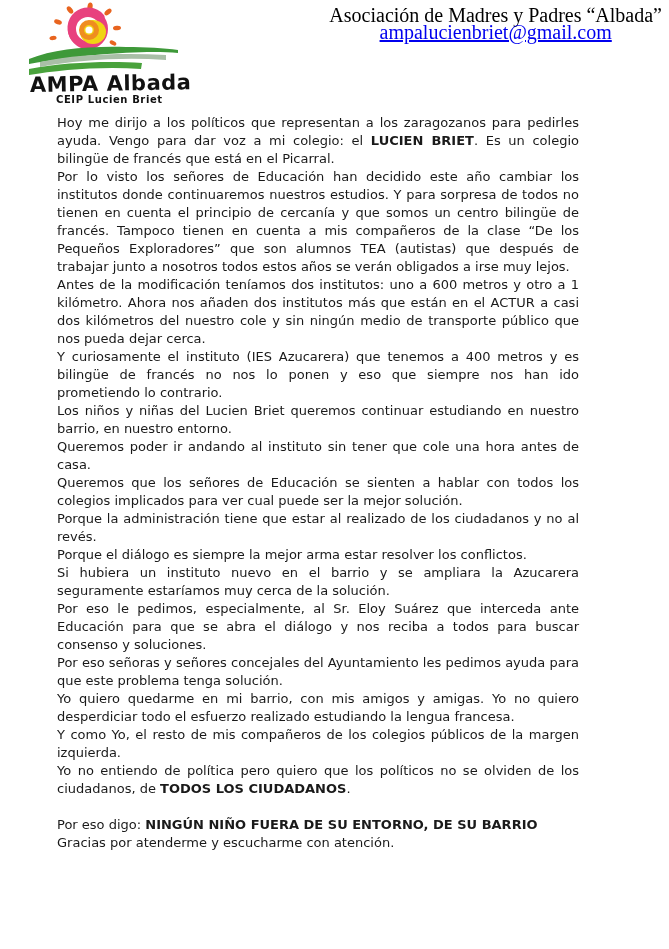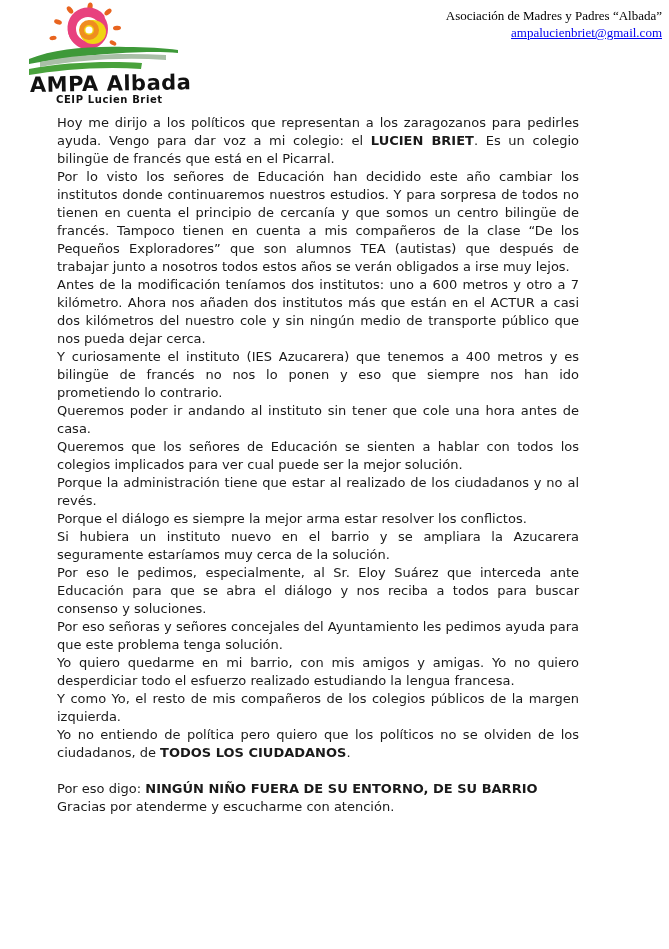--- a/index.html
+++ b/index.html
@@ -16,23 +16,23 @@
   
   .header {
     display: flex;
     justify-content: space-between;
     align-items: flex-start;
     padding: 2px 7px 0 26px;
     height: 106px;
   }
   .logo-svg { display: block; }
   .org-block {
-    text-align: right;
+    text-align: center;
     font-family: "Liberation Serif", serif;
-    font-size: 13px;
+    font-size: 20px;
     line-height: 17px;
     color: #000000;
     padding-top: 5px;
   }
   .org-line { white-space: nowrap; }
   .email-link {
     color: #0000ee;
     text-decoration: underline;
     cursor: pointer;
     font-family: Liberation Serif, serif;
@@ -95,22 +95,23 @@
       <div class="org-line">Asociación de Madres y Padres “Albada”</div>
       <div class="org-line">
         <a class="email-link">ampalucienbriet@gmail.com</a>
       </div>
     </div>
   </div>
 
   <div class="letter">
       <p><span>Hoy me dirijo a los políticos que representan a los zaragozanos para pedirles ayuda. Vengo para dar voz a mi colegio: el </span><span class="bold">LUCIEN BRIET</span><span>. Es un colegio bilingüe de francés que está en el Picarral.</span></p>
       <p><span>Por lo visto los señores de Educación han decidido este año cambiar los institutos donde continuaremos nuestros estudios. Y para sorpresa de todos no tienen en cuenta el principio de cercanía y que somos un centro bilingüe de francés. Tampoco tienen en cuenta a mis compañeros de la clase “De los Pequeños Exploradores” que son alumnos TEA (autistas) que después de trabajar junto a nosotros todos estos años se verán obligados a irse muy lejos.</span></p>
-      <p><span>Antes de la modificación teníamos dos institutos: uno a 600 metros y otro a 7 kilómetro. Ahora nos añaden dos institutos más que están en el ACTUR a casi dos kilómetros del nuestro cole y sin ningún medio de transporte público que nos pueda dejar cerca.</span></p>
+      <p><span>Antes de la modificación teníamos dos institutos: uno a 600 metros y otro a 1 kilómetro. Ahora nos añaden dos institutos más que están en el ACTUR a casi dos kilómetros del nuestro cole y sin ningún medio de transporte público que nos pueda dejar cerca.</span></p>
       <p><span>Y curiosamente el instituto (IES Azucarera) que tenemos a 400 metros y es bilingüe de francés no nos lo ponen y eso que siempre nos han ido prometiendo lo contrario.</span></p>
+      <p><span>Los niños y niñas del Lucien Briet queremos continuar estudiando en nuestro barrio, en nuestro entorno.</span></p>
       <p><span>Queremos poder ir andando al instituto sin tener que cole una hora antes de casa.</span></p>
       <p><span>Queremos que los señores de Educación se sienten a hablar con todos los colegios implicados para ver cual puede ser la mejor solución.</span></p>
       <p><span>Porque la administración tiene que estar al realizado de los ciudadanos y no al revés.</span></p>
       <p><span>Porque el diálogo es siempre la mejor arma estar resolver los conflictos.</span></p>
       <p><span>Si hubiera un instituto nuevo en el barrio y se ampliara la Azucarera seguramente estaríamos muy cerca de la solución.</span></p>
       <p><span>Por eso le pedimos, especialmente, al Sr. Eloy Suárez que interceda ante Educación para que se abra el diálogo y nos reciba a todos para buscar consenso y soluciones.</span></p>
       <p><span>Por eso señoras y señores concejales del Ayuntamiento les pedimos ayuda para que este problema tenga solución.</span></p>
       <p><span>Yo quiero quedarme en mi barrio, con mis amigos y amigas. Yo no quiero desperdiciar todo el esfuerzo realizado estudiando la lengua francesa.</span></p>
       <p><span>Y como Yo, el resto de mis compañeros de los colegios públicos de la margen izquierda.</span></p>
       <p><span>Yo no entiendo de política pero quiero que los políticos no se olviden de los ciudadanos, de </span><span class="bold">TODOS LOS CIUDADANOS</span><span>.</span></p>

